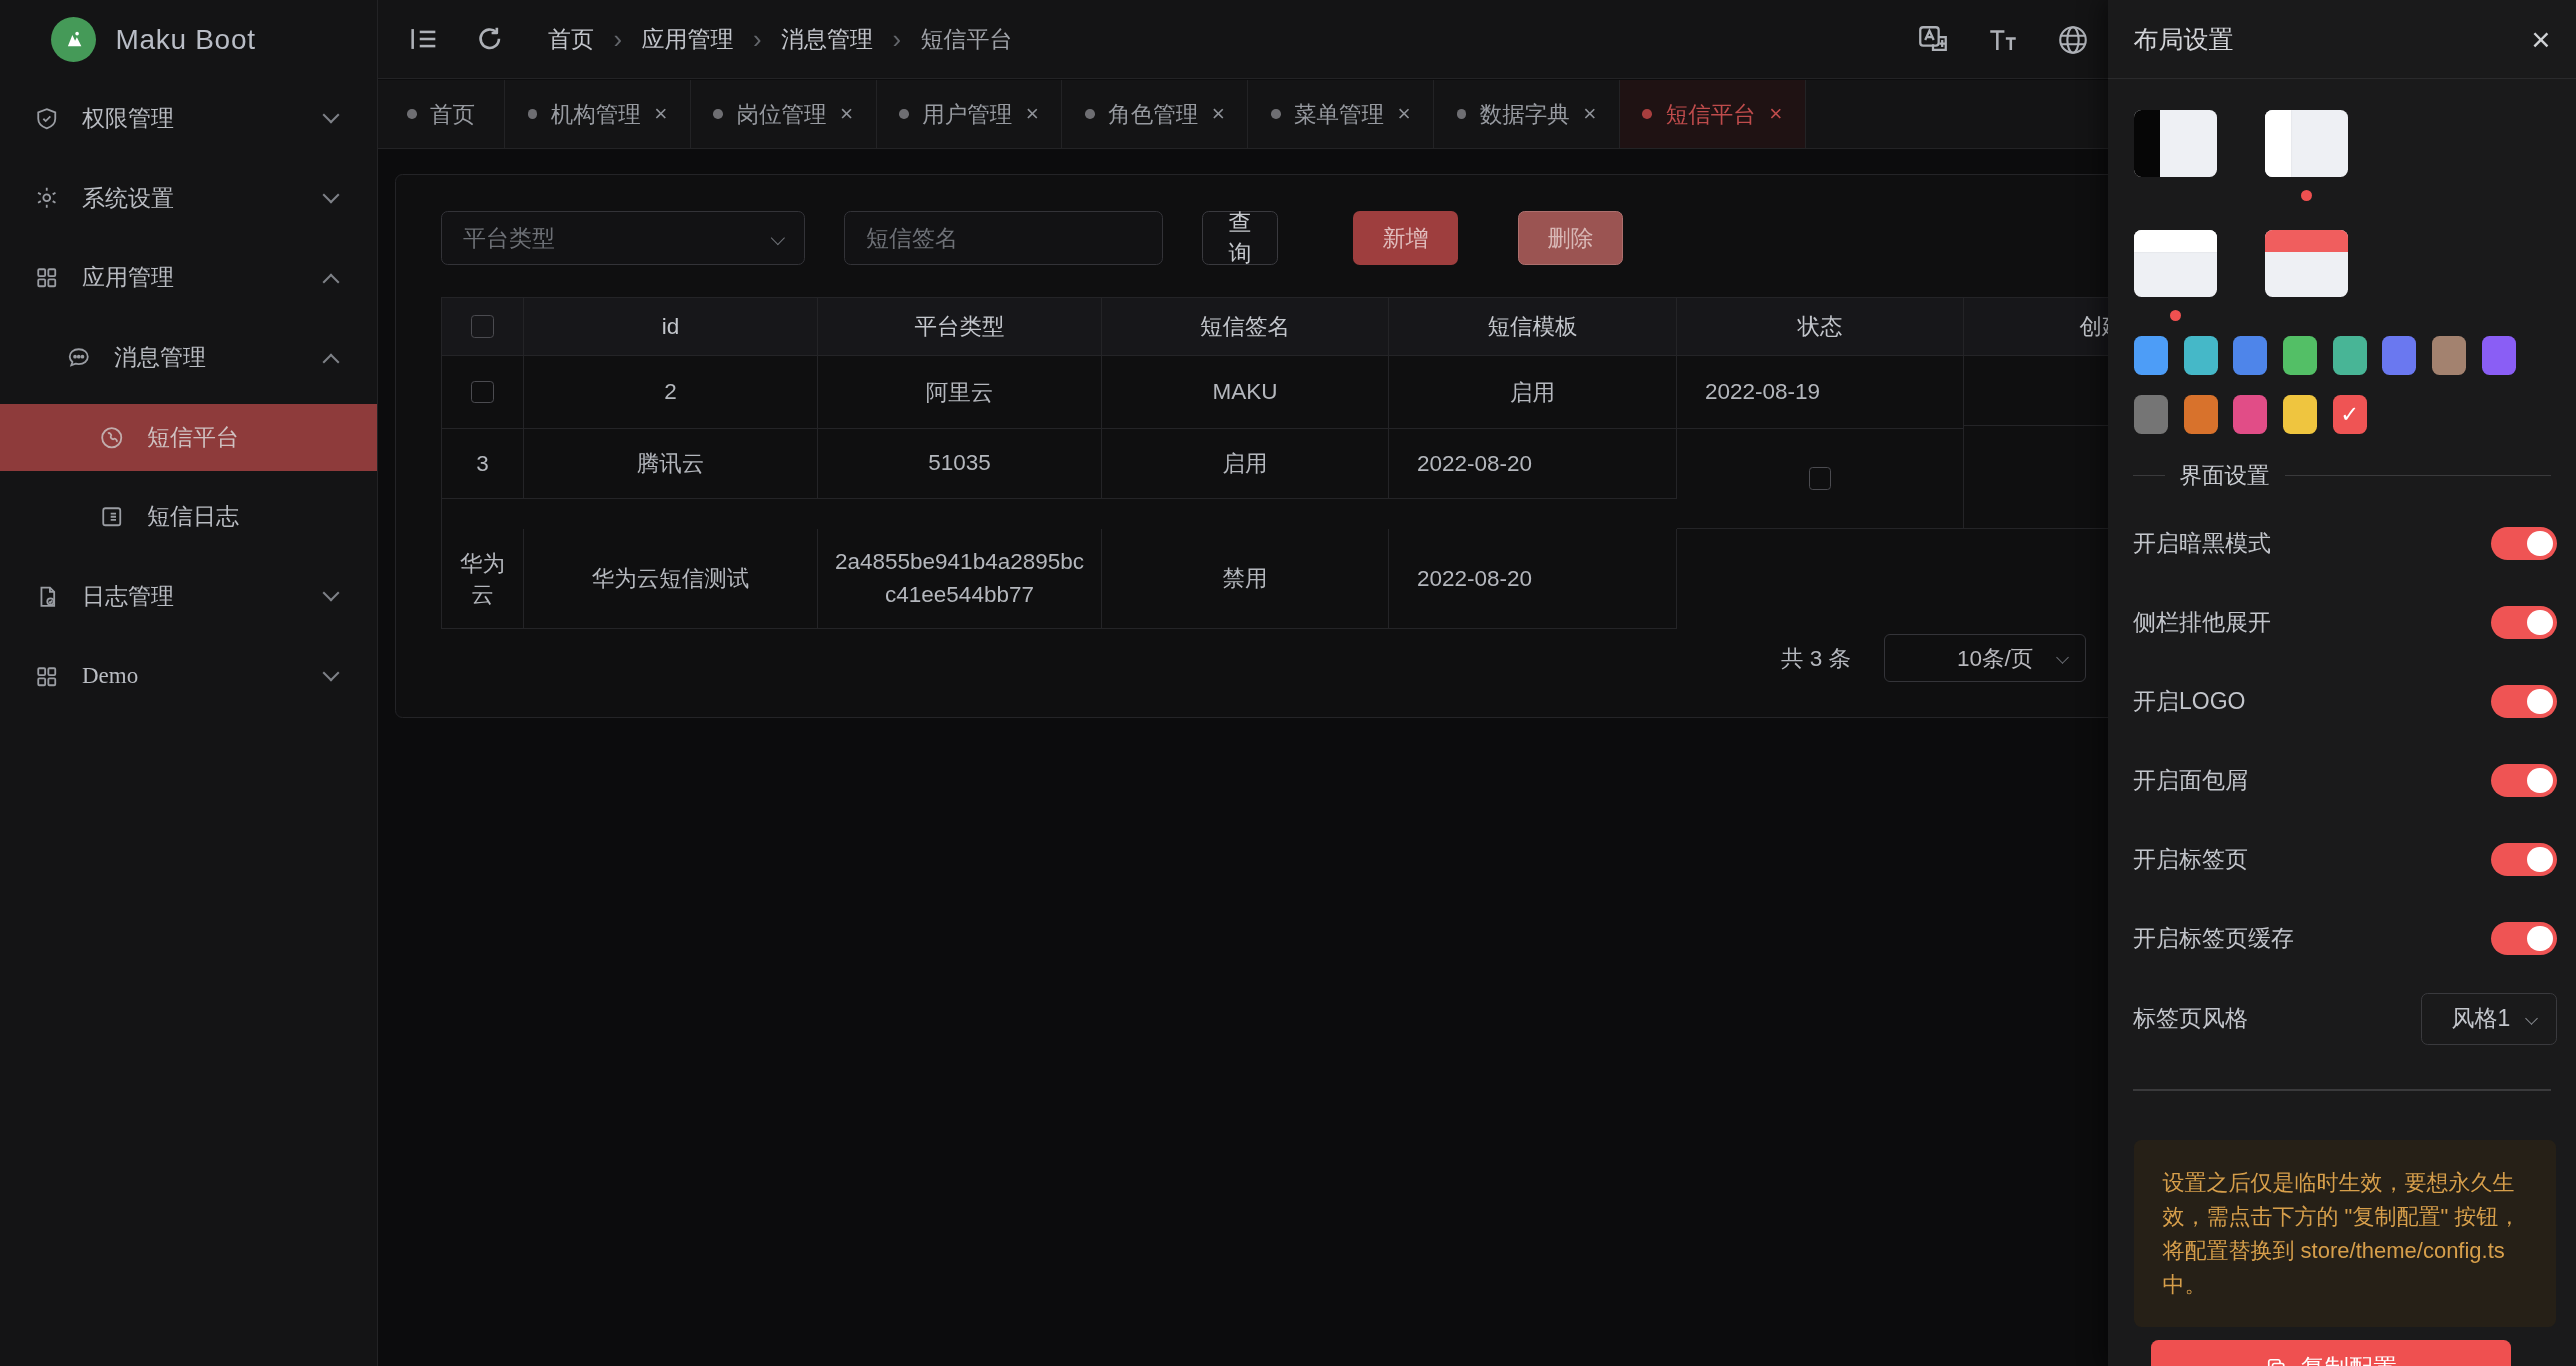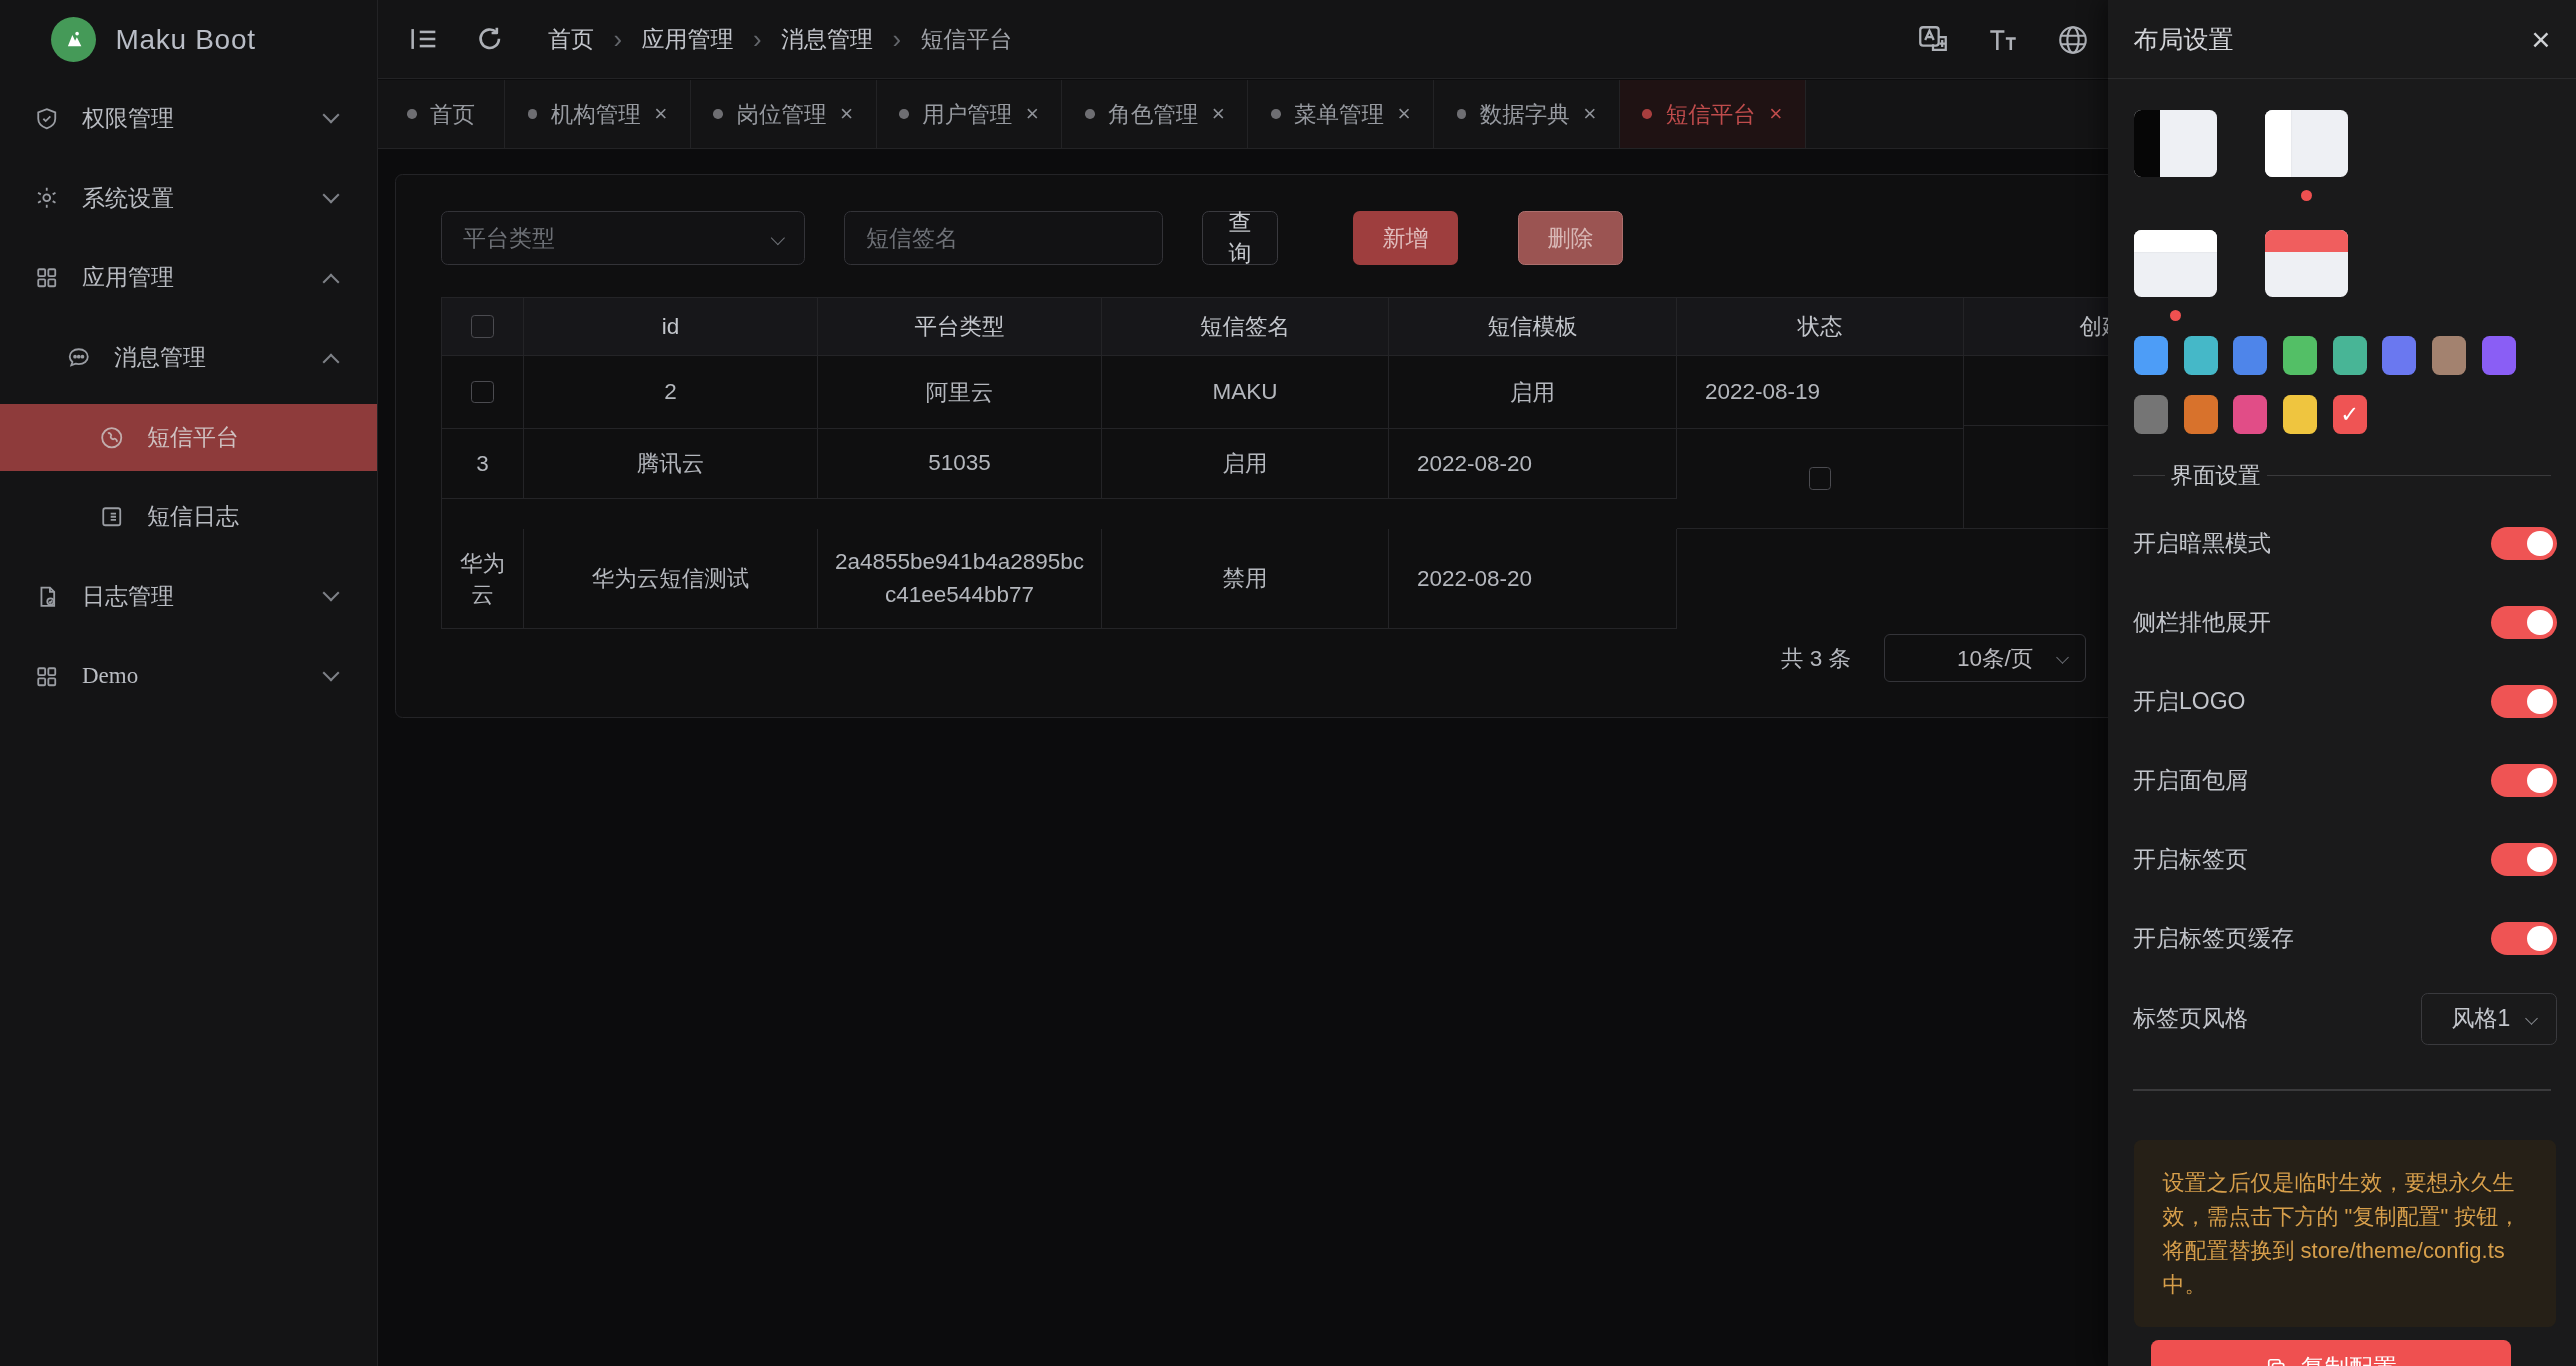--- a/index.html
+++ b/index.html
@@ -122,21 +122,21 @@
   .thumb.light-topbar::before{ content:""; position:absolute; left:0; top:0; right:0; height:22px; background:#ffffff; box-shadow:0 0.7px 1.5px rgba(0,0,0,.08);}
   .thumb.red-topbar::before{ content:""; position:absolute; left:0; top:0; right:0; height:22px; background:#f05e5e;}
   .thumb-dot{ width:11.2px; height:11.2px; border-radius:50%; background:#ef5050; margin:12.7px auto 0; visibility:hidden;}
   .thumb-cell.selected .thumb-dot{ visibility:visible; }
 
   .swatches{ position:absolute; left:26px; top:336px; width:420px; display:flex; flex-wrap:wrap; column-gap:15.7px; row-gap:19.5px;}
   .swatch{ width:34px; height:39px; border-radius:7.5px; cursor:pointer; display:flex; align-items:center; justify-content:center;
     color:#fff; font-size:22.5px;}
 
   .sect-divider{ position:absolute; left:25px; right:25.5px; top:462px; height:27px;
-    display:flex; align-items:center; gap:6px;}
+    display:flex; align-items:center; gap:15px;}
   .sect-divider .line-s{ width:31.5px; height:1.5px; background:#3a3a3c;}
   .sect-divider .line-l{ flex:1; height:1.5px; background:#3a3a3c;}
   .sect-divider .sect-label{ font-size:22.5px; color:#c9ccd1;}
 
   .opts{ position:absolute; left:25px; right:19.5px; top:504px;}
   .opt-row{ height:79px; display:flex; align-items:center; justify-content:space-between;}
   .opt-label{ font-size:23px; color:#c3c6cc;}
   .switch{ width:66px; height:33px; border-radius:16.5px; background:var(--red); position:relative; cursor:pointer;}
   .switch::after{ content:""; position:absolute; right:3.7px; top:3.7px; width:25.5px; height:25.5px; border-radius:50%; background:#fff;}
   .style-sel{ width:136px; height:52px; border:0.7px solid #3a3a3e; border-radius:6.7px;

